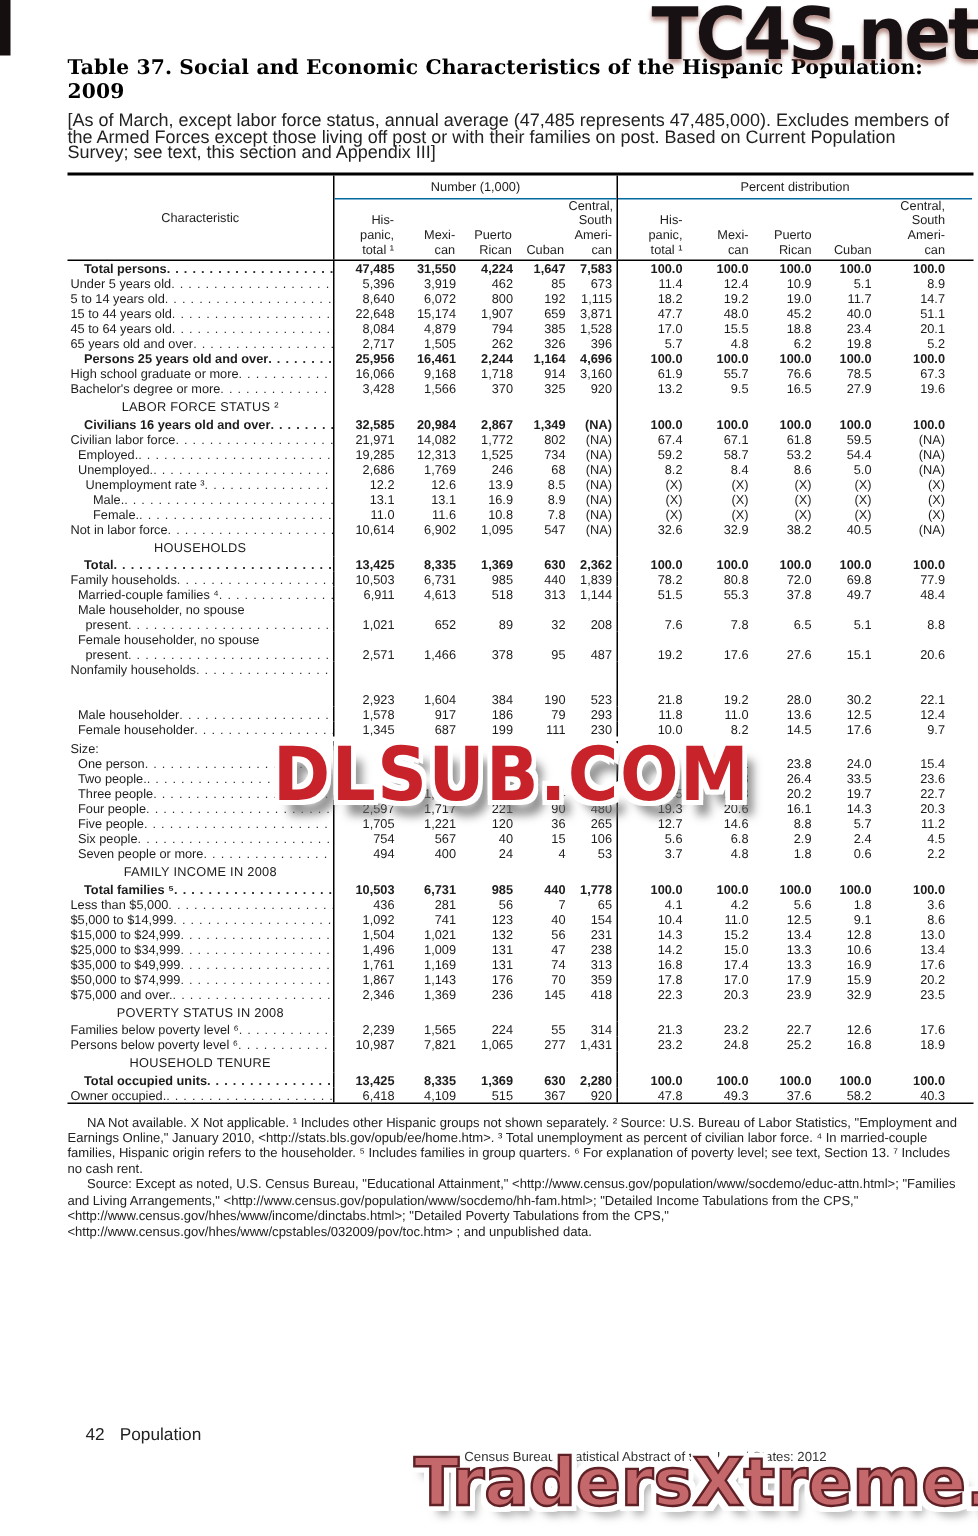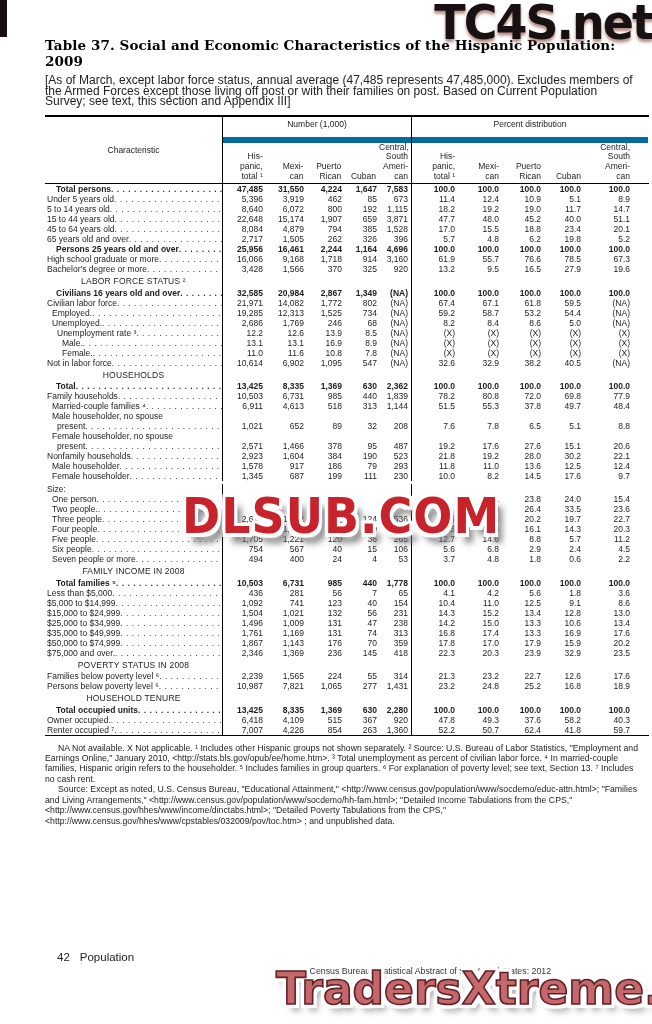--- a/index.html
+++ b/index.html
@@ -18,21 +18,21 @@
            font-weight:bold; font-size:13.5px; line-height:16px; color:#000; letter-spacing:.1px; }
   .note  { margin-top:6px; width:590px; font-size:12px; line-height:10.6px; color:#222; }
 
   
   .tbl { margin-top:8px; width:604px; border-top:2px solid #000; border-bottom:1.5px solid #000; font-size:8.5px; }
   .hdr { display:flex; border-bottom:1.8px solid #000; }
   .hdr-char { width:178px; border-right:1px solid #000; display:flex; align-items:center; justify-content:center; }
   .hdr-sec  { display:flex; flex-direction:column; }
   .hdr-sec.num { width:189px; border-right:1.5px solid #000; }
   .hdr-sec.pct { width:236px; }
-  .gh { height:26px; line-height:14px; text-align:center; border-bottom:6px solid #0369a1; }
+  .gh { height:16px; line-height:14px; text-align:center; border-bottom:1px solid #0369a1; }
   .cols { display:flex; flex:1; align-items:flex-end; padding-bottom:2px; }
   .colh { white-space:pre-line; text-align:right; line-height:9.6px; padding-right:3px; }
 
   .trow { display:flex; line-height:10px; }
   .trow.bold { font-weight:bold; }
   .lblcell { width:178px; border-right:1px solid #000; overflow:hidden; }
   .lline { display:flex; white-space:nowrap; overflow:hidden; }
   .dots { flex:1; overflow:hidden; white-space:nowrap; color:#2a2a2a; }
   .dots::before { content:" . . . . . . . . . . . . . . . . . . . . . . . . . . . . . . . . . . . . . . . . . . . . . . . . . ."; letter-spacing:.5px; }
   .vals { display:flex; }
@@ -597,21 +597,21 @@
             </div>
           </div>
           <div class="trow ">
             <div class="lblcell">
               <div class="lline" style="padding-left: 2px;">
                 <span>Nonfamily households</span>
                 <span class="dots"></span>
               </div>
             </div>
             <div class="vals">
-              <div class="cell" style="width: 43px;">2,923</div>
+              <div class="cell" style="width: 43px; margin-top: 20px;">2,923</div>
               <div class="cell" style="width: 41px;">1,604</div>
               <div class="cell" style="width: 38px;">384</div>
               <div class="cell" style="width: 35px;">190</div>
               <div class="cell sep" style="width: 32px;">523</div>
               <div class="cell" style="width: 46px;">21.8</div>
               <div class="cell" style="width: 44px;">19.2</div>
               <div class="cell" style="width: 42px;">28.0</div>
               <div class="cell" style="width: 40px;">30.2</div>
               <div class="cell last" style="width: 64px; text-align: right;">22.1</div>
             </div>
@@ -1089,40 +1089,20 @@
               <div class="cell" style="width: 38px;">515</div>
               <div class="cell" style="width: 35px;">367</div>
               <div class="cell sep" style="width: 32px;">920</div>
               <div class="cell" style="width: 46px;">47.8</div>
               <div class="cell" style="width: 44px;">49.3</div>
               <div class="cell" style="width: 42px;">37.6</div>
               <div class="cell" style="width: 40px;">58.2</div>
               <div class="cell last" style="width: 64px;">40.3</div>
             </div>
           </div>
-          <div class="trow ">
-            <div class="lblcell">
-              <div class="lline" style="padding-left: 2px;">
-                <span>Renter occupied ⁷</span>
-                <span class="dots"></span>
-              </div>
-            </div>
-            <div class="vals">
-              <div class="cell" style="width: 43px;">7,007</div>
-              <div class="cell" style="width: 41px;">4,226</div>
-              <div class="cell" style="width: 38px;">854</div>
-              <div class="cell" style="width: 35px;">263</div>
-              <div class="cell sep" style="width: 32px;">1,360</div>
-              <div class="cell" style="width: 46px;">52.2</div>
-              <div class="cell" style="width: 44px;">50.7</div>
-              <div class="cell" style="width: 42px;">62.4</div>
-              <div class="cell" style="width: 40px;">41.8</div>
-              <div class="cell last" style="width: 64px;">59.7</div>
-            </div>
-          </div>
         </div>
     </div>
 
     <div class="footnotes">
       <p>NA Not available. X Not applicable. ¹ Includes other Hispanic groups not shown separately. ² Source: U.S. Bureau of Labor Statistics, "Employment and Earnings Online," January 2010, &lt;http://stats.bls.gov/opub/ee/home.htm&gt;. ³ Total unemployment as percent of civilian labor force. ⁴ In married-couple families, Hispanic origin refers to the householder. ⁵ Includes families in group quarters. ⁶ For explanation of poverty level; see text, Section 13. ⁷ Includes no cash rent.</p>
       <p>Source: Except as noted, U.S. Census Bureau, "Educational Attainment," &lt;http://www.census.gov/population/www/socdemo/educ-attn.html&gt;; "Families and Living Arrangements," &lt;http://www.census.gov/population/www/socdemo/hh-fam.html&gt;; "Detailed Income Tabulations from the CPS," &lt;http://www.census.gov/hhes/www/income/dinctabs.html&gt;; "Detailed Poverty Tabulations from the CPS," &lt;http://www.census.gov/hhes/www/cpstables/032009/pov/toc.htm&gt; ; and unpublished data.</p>
     </div>
   </div>
 
   <div class="pagefoot">

